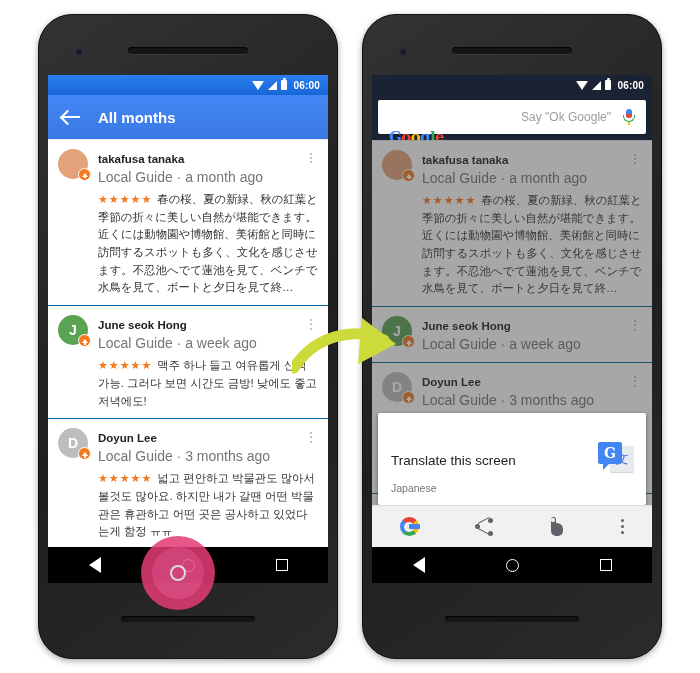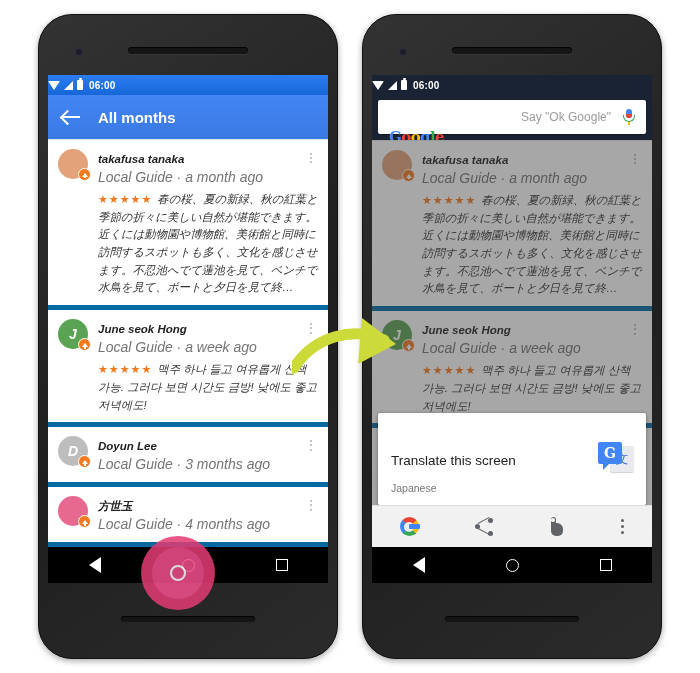--- a/index.html
+++ b/index.html
@@ -45,21 +45,21 @@
   
   .screen {
     position:absolute; left:9px; right:9px; top:60px;
     height: 508px;
     background:#ffffff;
     overflow:hidden;
   }
 
   
   .statusbar {
-    height: 20px; display:flex; align-items:center; 
+    height: 20px; display:flex; align-items:center; justify-content:flex-end;
     padding-right:8px; gap:4px;
     color:#fff; font-size:10px; font-weight:bold; letter-spacing:.2px;
   }
   .sb-blue { background:#1e6fe0; background-image:linear-gradient(180deg,#2b7ef0,#1766d8); }
   .sb-dark { background:#1a2334; }
   .ic-wifi {
     width:0;height:0;border-left:6px solid transparent;border-right:6px solid transparent;
     border-top:9px solid #fff; border-radius:1px;
   }
   .ic-signal {
@@ -97,21 +97,21 @@
   .glogo .b{color:#4285f4}.glogo .r{color:#ea4335}.glogo .y{color:#fbbc05}.glogo .g{color:#34a853}
   .gbar-hint { margin-left:auto; color:#9b9b9b; font-size:12px; }
   .mic { margin-left:12px; width:12px; height:16px; position:relative; flex:none;}
   .mic-cap{position:absolute;top:0;left:3px;width:6px;height:9px;border-radius:3px;background:#4285f4;}
   .mic-cap:after{content:"";position:absolute;left:0;top:4.5px;width:6px;height:4.5px;background:#ea4335;border-radius:0 0 3px 3px;}
   .mic-arc{position:absolute;bottom:3px;left:0;width:12px;height:7px;border:1.6px solid #34a853;border-top:none;border-radius:0 0 7px 7px;}
   .mic-stem{position:absolute;bottom:0;left:5px;width:2px;height:3px;background:#fbbc05;}
 
   
   .reviews { background:#fff; position:relative; }
-  .review { padding:9px 10px 8px 10px; border-bottom:5px solid #0369a1;font-style:italic; }
+  .review { padding:9px 10px 8px 10px; border-bottom:1px solid #0369a1; }
   .review:first-child{border-top:1px solid #e8e8e8;}
   .rhead { display:flex; align-items:flex-start; }
   .avatar {
     width:30px;height:30px;border-radius:50%;flex:none;margin-right:10px;position:relative;
     background:#bdbdbd; color:#fff; font-size:14px; font-weight:bold;
     display:flex;align-items:center;justify-content:center; overflow:visible;
   }
   .badge {
     position:absolute; right:-3px; bottom:-2px; width:13px;height:13px;border-radius:50%;
     background:#f4791f; border:1.5px solid #fff;
@@ -264,20 +264,21 @@
           <div class="review">
             <div class="rhead">
               <span class="avatar" style="background:#a council">D<span class="badge"></span></span>
               <span class="rmeta"><span class="rname">Doyun Lee</span><br><span class="rsub">Local Guide · 3 months ago</span></span>
               <span class="rmenu">
                 <i></i>
                 <i></i>
                 <i></i>
               </span>
             </div>
+            <div class="rbody"><span class="stars">★★★★★</span>넓고 편안하고 박물관도 많아서 볼것도 많아요. 하지만 내가 갈땐 어떤 박물관은 휴관하고 어떤 곳은 공사하고 있었다는게 함정 ㅠㅠ</div>
           </div>
           <div class="review">
             <div class="rhead">
               <span class="avatar" style="background:#e8698f">
                 <span class="badge"></span>
               </span>
               <span class="rmeta"><span class="rname">方世玉</span><br><span class="rsub">Local Guide · 4 months ago</span></span>
               <span class="rmenu">
                 <i></i>
                 <i></i>
@@ -340,21 +341,20 @@
             <div class="review">
               <div class="rhead">
                 <span class="avatar" style="background:#5aa352">J<span class="badge"></span></span>
                 <span class="rmeta"><span class="rname">June seok Hong</span><br><span class="rsub">Local Guide · a week ago</span></span>
                 <span class="rmenu">
                   <i></i>
                   <i></i>
                   <i></i>
                 </span>
               </div>
-              <div class="rbody"><span class="stars">★★★★★</span>맥주 하나 들고 여유롭게 산책가능. 그러다 보면 시간도 금방! 낮에도 좋고 저녁에도!</div>
             </div>
             <div class="review">
               <div class="rhead">
                 <span class="avatar" style="background:#a council">D<span class="badge"></span></span>
                 <span class="rmeta"><span class="rname">Doyun Lee</span><br><span class="rsub">Local Guide · 3 months ago</span></span>
                 <span class="rmenu">
                   <i></i>
                   <i></i>
                   <i></i>
                 </span>

